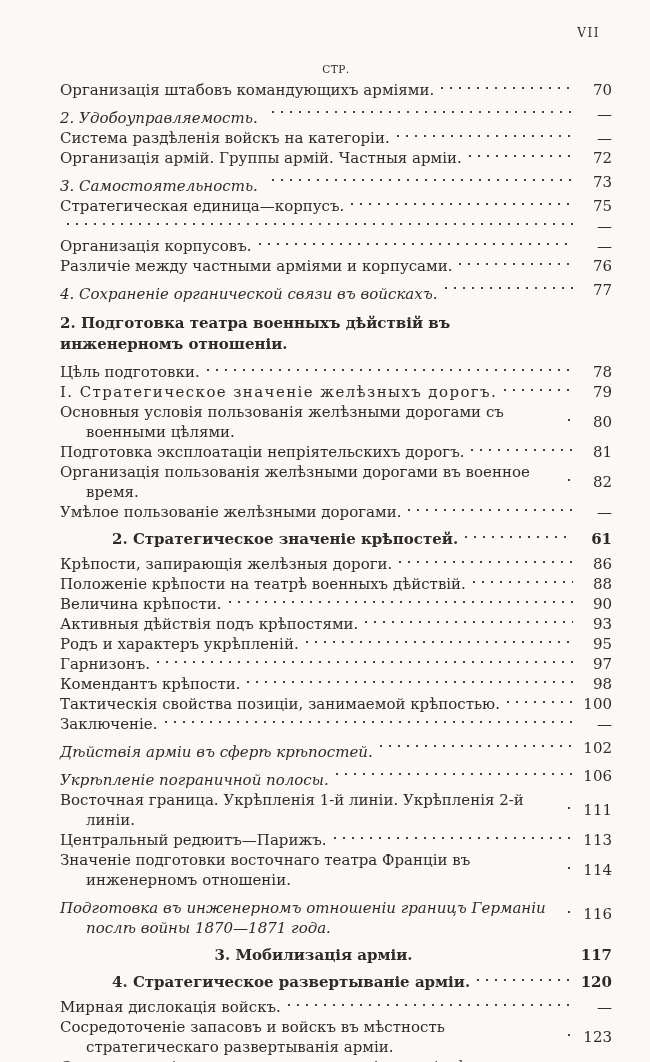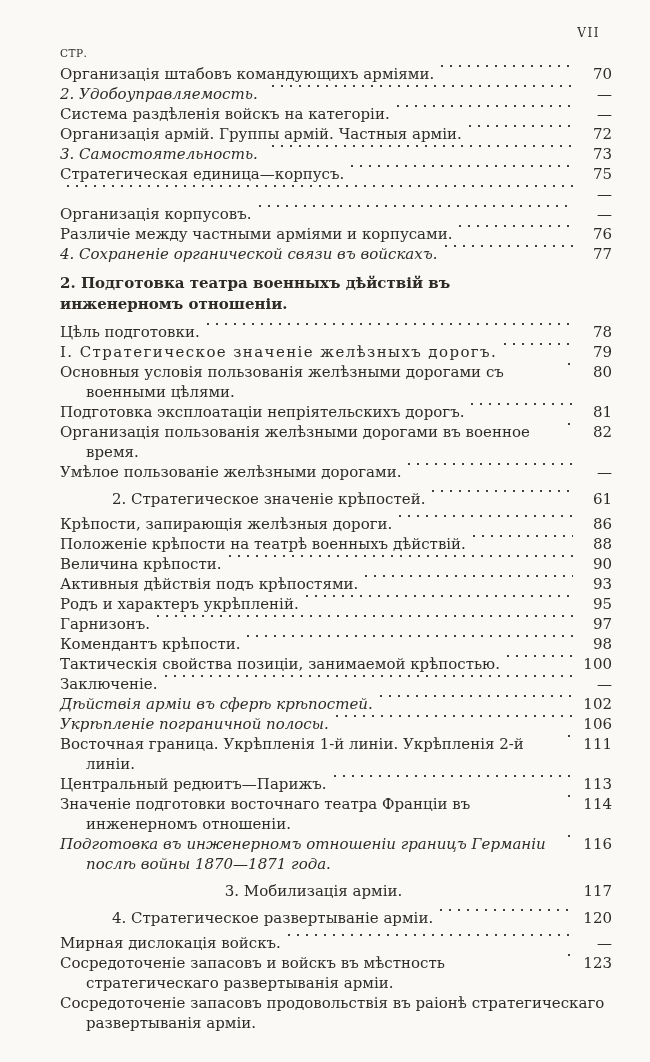--- a/index.html
+++ b/index.html
@@ -9,35 +9,35 @@
     background:#faf9f6; color:#2e2b27;
     font-family:"DejaVu Serif", serif;
     font-size:15px;
   }
   .page { padding:24px 38px 16px 60px; }
   .folio {
     text-align:right; padding-right:12px;
     font-size:12px; letter-spacing:1.5px; line-height:18px;
   }
   .col-label {
-    text-align:left; font-size:10.5px; letter-spacing:.5px;
-    margin-top:5px; margin-bottom:5px; line-height:12px;
-  }
-  .row { display:flex; align-items:flex-start; line-height:20px; }
+    text-align:center; font-size:10.5px; letter-spacing:.5px;
+    margin-top:21px; margin-bottom:5px; line-height:12px;
+  }
+  .row { display:flex; align-items:center; line-height:20px; }
   .row .text { padding-left:26px; text-indent:-26px; min-width:0; }
-  .row.italic .text { font-style:italic; }
+  .row.italic .text { font-style:italic;margin-top:8px; }
   .row.spaced .text { letter-spacing:1.4px; }
   .leader { flex:1 1 auto; min-width:6px; height:4px; margin:0 5px 4px 6px; }
   .leader.dots {
     background-image: radial-gradient(circle at 2px 2px, #45413b 1.15px, rgba(0,0,0,0) 1.5px);
     background-size:9px 4px; background-repeat:repeat-x; background-position:left bottom;
   }
   .page-num { flex:0 0 34px; width:34px; text-align:right; white-space:nowrap; }
   .spacer-flex { flex:1 1 0; min-width:0; }
-  .row.heading-dots, .row.heading-mid { font-weight:400; margin:7px 0 5px; }
+  .row.heading-dots, .row.heading-mid { font-weight:700; margin:7px 0 5px; }
   .row.heading-dots .text { margin-left:52px; padding-left:0; text-indent:0; }
   .row.heading-mid .text { padding-left:0; text-indent:0; }
   .heading-center {
     font-weight:700; line-height:21px;
     margin:9px 46px 7px 0;
   }
 </style>
 </head>
 <body>
 

